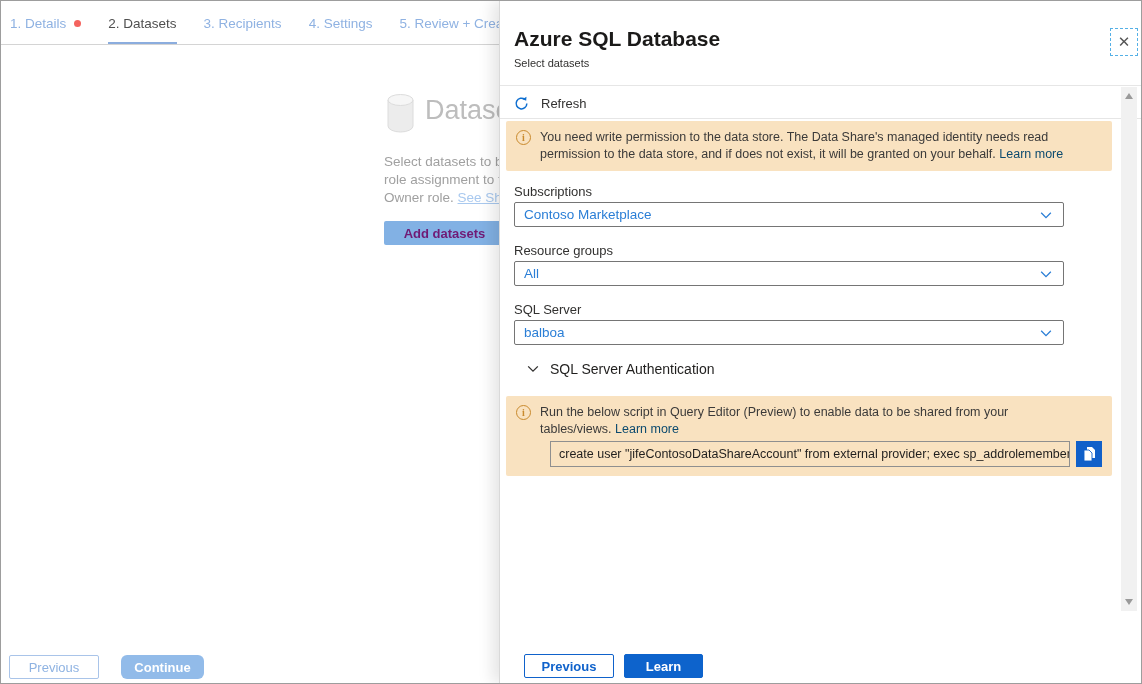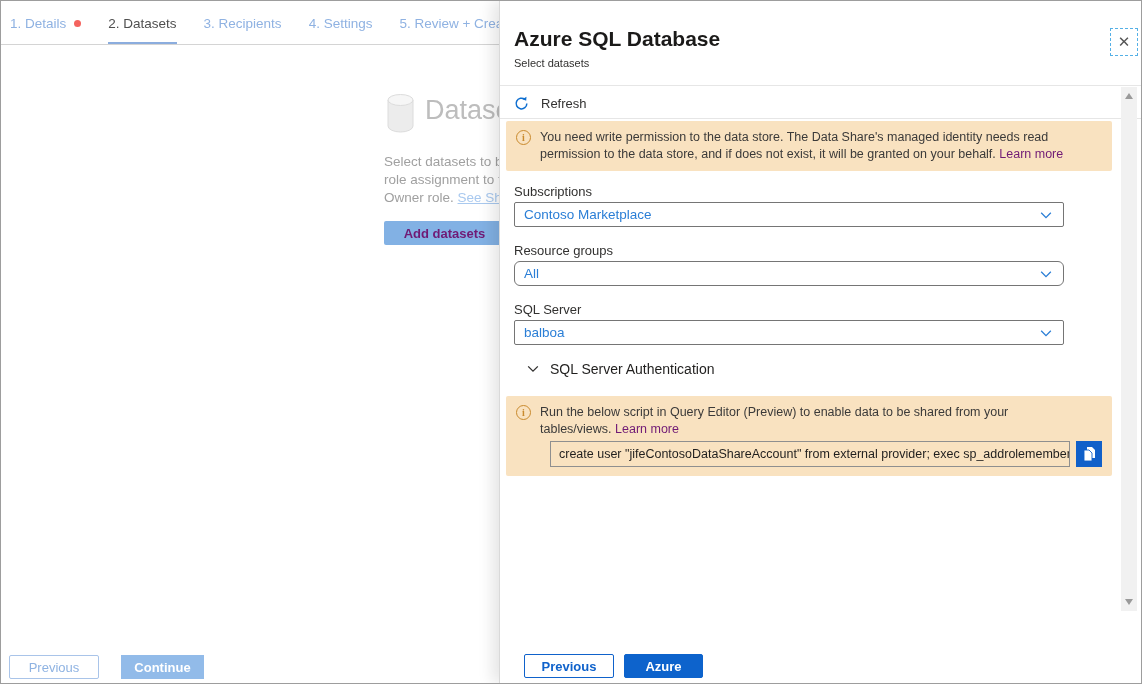--- a/index.html
+++ b/index.html
@@ -14,40 +14,40 @@
   .tab.active{ color:#4f4f4f; }
   .tab.active::after{ content:""; position:absolute; left:0; right:0; bottom:0; height:3px; background:#8badde; }
   .alert-dot{ display:inline-block; width:7px; height:7px; border-radius:50%; background:#f4635e; margin-left:8px; }
 
   .bg-heading{ position:absolute; left:424px; top:94px; font-size:27px; font-weight:400; color:#bdbdbd; white-space:nowrap; }
   .bg-dbicon{ position:absolute; left:384px; top:92px; }
   .bg-paragraph{ position:absolute; left:383px; top:152px; font-size:13.5px; line-height:18px; color:#a0a0a0; white-space:nowrap; }
   .bg-link{ color:#a9c9ef; }
   .bg-add-btn{ position:absolute; left:383px; top:220px; width:121px; height:24px; background:#82b1e4; border:none; border-radius:2px; color:#701a75; font-weight:700; font-size:13px; font-family:inherit; }
   .bg-prev-btn{ position:absolute; left:8px; top:654px; width:90px; height:24px; background:#ffffff; border:1px solid #a9c4e9; border-radius:2px; color:#8fb3e2; font-size:13px; font-family:inherit; }
-  .bg-cont-btn{ position:absolute; left:120px; top:654px; width:83px; height:24px; background:#92bbe9; border:none; border-radius:0; color:#ffffff; font-weight:700; font-size:13px; font-family:inherit; }
+  .bg-cont-btn{ position:absolute; left:120px; top:654px; width:83px; height:24px; background:#92bbe9; border:none; border-radius:6px; color:#ffffff; font-weight:700; font-size:13px; font-family:inherit; }
 
   
   .panel{ position:absolute; left:498px; top:0; width:644px; height:682px; background:#fff; border-left:1px solid #d9d9d9; box-shadow:-7px 0 14px rgba(0,0,0,0.10); }
   .panel-title{ position:absolute; left:14px; top:26px; font-size:21px; font-weight:700; color:#1b1a19; }
   .panel-subtitle{ position:absolute; left:14px; top:56px; font-size:11px; color:#323130; }
   .close-btn{ position:absolute; top:27px; right:5px; width:28px; height:28px; background:#fff; border:1px dashed #54b0e6; color:#555; font-size:15px; line-height:26px; text-align:center; cursor:pointer; padding:0; font-family:inherit; }
   .divider{ position:absolute; left:0; right:0; height:1px; background:#e6e6e6; }
   .d1{ top:84px; } .d2{ top:117px; }
 
   .refresh-btn{ position:absolute; left:14px; top:90px; height:24px; display:flex; align-items:center; gap:12px; background:transparent; border:none; font-size:13px; color:#323130; cursor:pointer; font-family:inherit; }
 
   .banner{ position:absolute; left:6px; width:606px; background:#f9e2c0; border-radius:2px; padding:8px 10px; display:flex; align-items:flex-start; }
   .banner1{ top:120px; min-height:47px; }
   .banner2{ top:395px; min-height:80px; }
   .info-icon{ flex:0 0 auto; width:15px; height:15px; border:1px solid #c98a2d; border-radius:50%; color:#c98a2d; font-size:10px; font-weight:700; line-height:14px; text-align:center; margin-top:1px; font-family:"Liberation Serif", serif; }
   .banner-body{ margin-left:9px; font-size:12.5px; line-height:17px; color:#3b3a39; }
   .banner1 .banner-body{ max-width:565px; }
   .banner2 .banner-body{ max-width:480px; }
-  .inline-link{ color:#701a75; text-decoration:none; }
+  .inline-link{ color:#0c4a6e; text-decoration:none; }
   .script-row{ position:absolute; left:44px; top:45px; display:flex; align-items:center; }
   .script-box{ width:520px; height:26px; border:1px solid #8f8f8f; background:transparent; font-size:12.5px; color:#201f1e; line-height:24px; padding:0 8px; white-space:nowrap; overflow:hidden; }
   .copy-btn{ width:26px; height:26px; margin-left:6px; background:#1160c9; border:1px solid #1160c9; display:flex; align-items:center; justify-content:center; cursor:pointer; padding:0; }
 
   .field-label{ position:absolute; left:14px; font-size:13px; color:#323130; }
   .dropdown{ position:absolute; left:14px; width:550px; height:25px; border:1px solid #757575; border-radius:2px; background:#fff; display:flex; align-items:center; cursor:pointer; }
   .dropdown .value{ margin-left:9px; font-size:13.5px; color:#2a7ed6; flex:1 1 auto; white-space:nowrap; overflow:hidden; }
   .dropdown .chev{ margin-right:10px; display:flex; }
 
   .auth-row{ position:absolute; left:26px; top:360px; display:flex; align-items:center; gap:10px; background:transparent; border:none; cursor:pointer; font-family:inherit; }
@@ -135,21 +135,21 @@
     <div class="dropdown" style="top:201px;">
       <span class="value">Contoso Marketplace</span>
       <span class="chev">
         <svg width="14" height="14" viewBox="0 0 16 16">
             <path d="M2.5 5.5 L8 11 L13.5 5.5" fill="none" stroke="#2a7ed6" stroke-width="1.5"></path>
           </svg>
       </span>
     </div>
 
     <label class="field-label" style="top:242px;">Resource groups</label>
-    <div class="dropdown" style="top:260px;border-radius:6px;">
+    <div class="dropdown" style="top:260px;">
       <span class="value">All</span>
       <span class="chev">
         <svg width="14" height="14" viewBox="0 0 16 16">
             <path d="M2.5 5.5 L8 11 L13.5 5.5" fill="none" stroke="#2a7ed6" stroke-width="1.5"></path>
           </svg>
       </span>
     </div>
 
     <label class="field-label" style="top:301px;">SQL Server</label>
     <div class="dropdown" style="top:319px;">
@@ -188,16 +188,16 @@
         </button>
       </div>
     </div>
 
     <div class="scrollbar">
       <span class="scroll-arrow up"></span>
       <span class="scroll-arrow down"></span>
     </div>
 
     <button class="panel-prev-btn">Previous</button>
-    <button class="panel-next-btn">Azure</button>
+    <button class="panel-next-btn">Learn</button>
   </aside>
 
 </div>
 
 </body></html>

